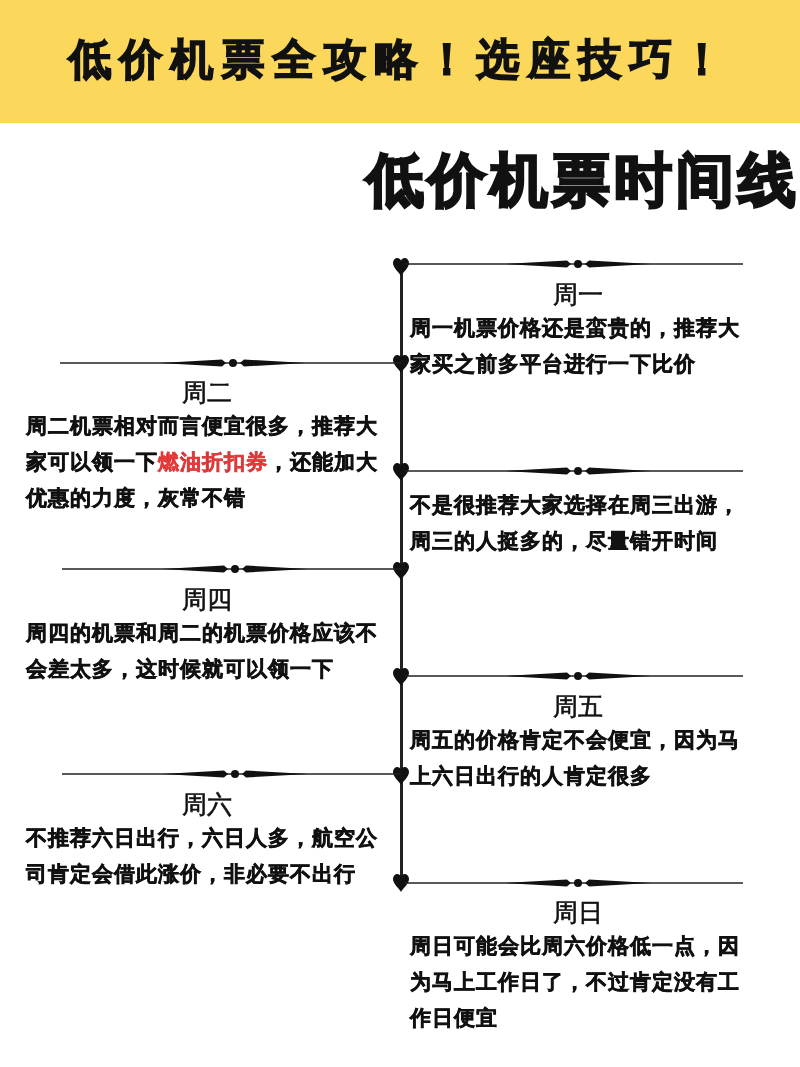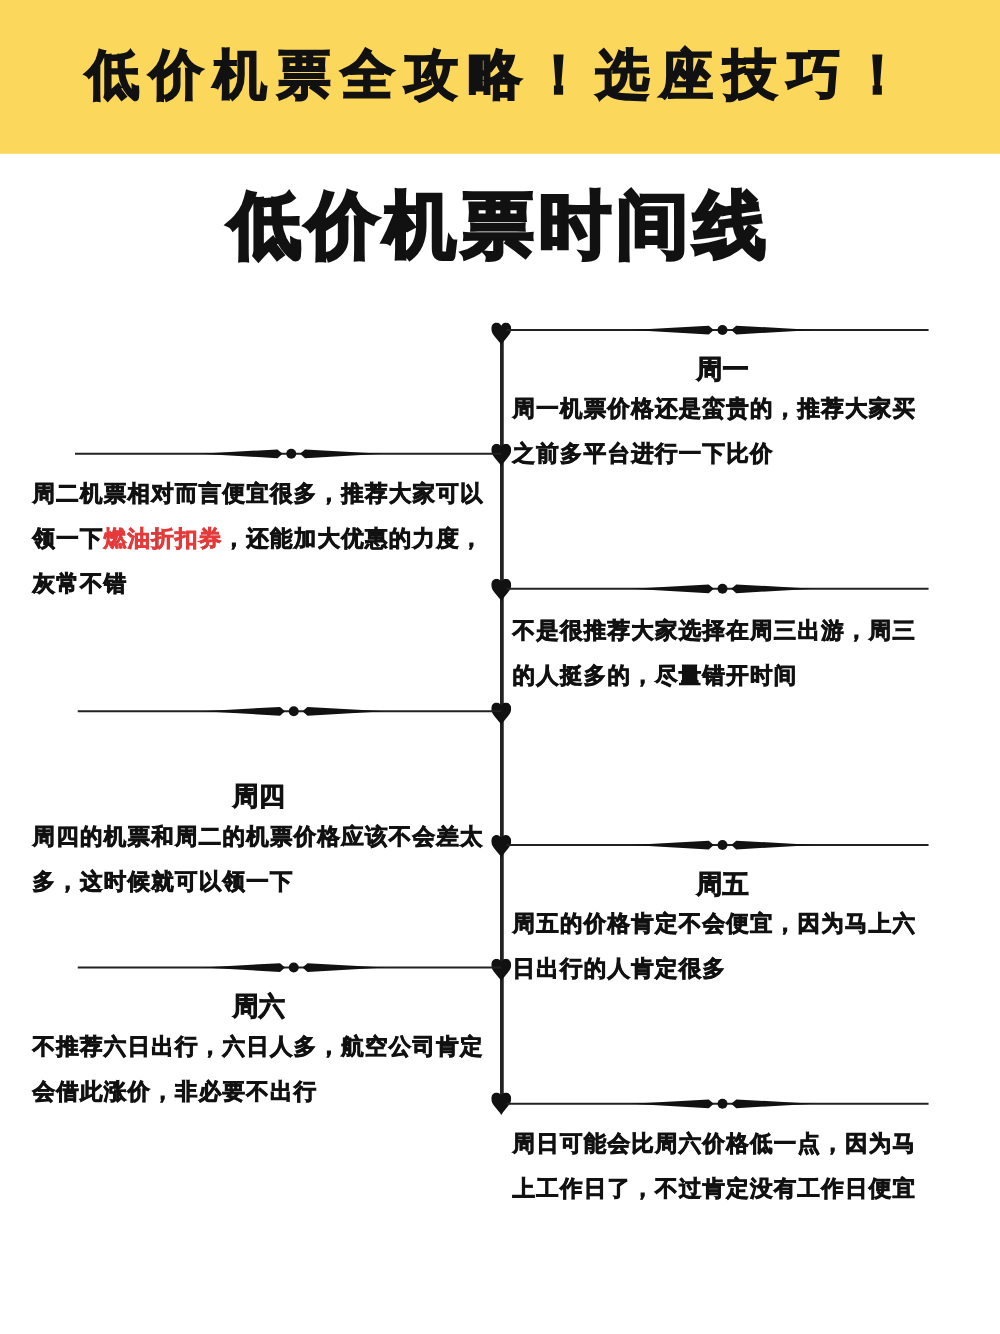--- a/index.html
+++ b/index.html
@@ -13,45 +13,45 @@
       position: absolute; left: 0; top: 0; width: 800px; height: 123px;
       background: #fbd85b;
       display: flex; align-items: center; justify-content: center;
     }
     .banner-text {
       font-size: 43px; font-weight: bold; letter-spacing: 8px;
       color: #111; -webkit-text-stroke: 1.5px #111;
       transform: translateY(-2px);
     }
     .page-title {
-      position: absolute; left: 0; top: 142px; width: 800px; text-align: center;
+      position: absolute; left: 0; top: 142px; width: 800px; text-align: right;
       font-size: 58px; font-weight: bold; letter-spacing: 4px;
       -webkit-text-stroke: 2.5px #111;
     }
     .spine {
       position: absolute; left: 400px; top: 262px; width: 3px; height: 622px;
       background: #222;
     }
     .heart {
       position: absolute; width: 16px; height: 18px;
     }
     .heart svg { display: block; }
     .rule {
       position: absolute; height: 14px;
     }
     .rule svg { display: block; }
     .entry {
       position: absolute;
     }
     .entry-day {
-      text-align: center; font-size: 21px; font-weight: bold;
+      text-align: center; font-size: 25px; font-weight: normal;
       -webkit-text-stroke: 0.6px #111; line-height: 30px;
     }
     .entry-body {
-      font-size: 18px; font-weight: bold; line-height: 36px;
+      font-size: 21px; font-weight: bold; line-height: 36px;
       -webkit-text-stroke: 0.6px #111; letter-spacing: 1px;
     }
     .highlight { color: #404040; -webkit-text-stroke: 0.6px #e8393a; }
   </style>
 </head>
 <body>
 
 <div class="banner">
   <div class="banner-text">低价机票全攻略！选座技巧！</div>
 </div>
@@ -153,37 +153,39 @@
       <path d="M246 7 L184 3.5 L180 7 L184 10.5Z" fill="#111"></path>
     </svg>
 </div>
 
 <div class="entry" style="left:410px; top:280px; width:336px;">
   <div class="entry-day">周一</div>
   <div class="entry-body">周一机票价格还是蛮贵的，推荐大家买之前多平台进行一下比价</div>
 </div>
 
 <div class="entry" style="left:26px; top:378px; width:362px;">
+  <div class="entry-day">周二</div>
   <div class="entry-body"><span>周二机票相对而言便宜很多，推荐大家可以领一下</span><span class="highlight">燃油折扣券</span><span>，还能加大优惠的力度，灰常不错</span></div>
 </div>
 
 <div class="entry" style="left:410px; top:487px; width:336px;">
   <div class="entry-body">不是很推荐大家选择在周三出游，周三的人挺多的，尽量错开时间</div>
 </div>
 
-<div class="entry" style="left:26px; top:585px; width:362px;margin-top:37px;">
+<div class="entry" style="left:26px; top:585px; width:362px;">
   <div class="entry-day">周四</div>
   <div class="entry-body">周四的机票和周二的机票价格应该不会差太多，这时候就可以领一下</div>
 </div>
 
 <div class="entry" style="left:410px; top:692px; width:336px;">
   <div class="entry-day">周五</div>
   <div class="entry-body">周五的价格肯定不会便宜，因为马上六日出行的人肯定很多</div>
 </div>
 
 <div class="entry" style="left:26px; top:790px; width:362px;">
   <div class="entry-day">周六</div>
   <div class="entry-body">不推荐六日出行，六日人多，航空公司肯定会借此涨价，非必要不出行</div>
 </div>
 
 <div class="entry" style="left:410px; top:898px; width:336px;">
+  <div class="entry-day">周日</div>
   <div class="entry-body">周日可能会比周六价格低一点，因为马上工作日了，不过肯定没有工作日便宜</div>
 </div>
 
 </body></html>

